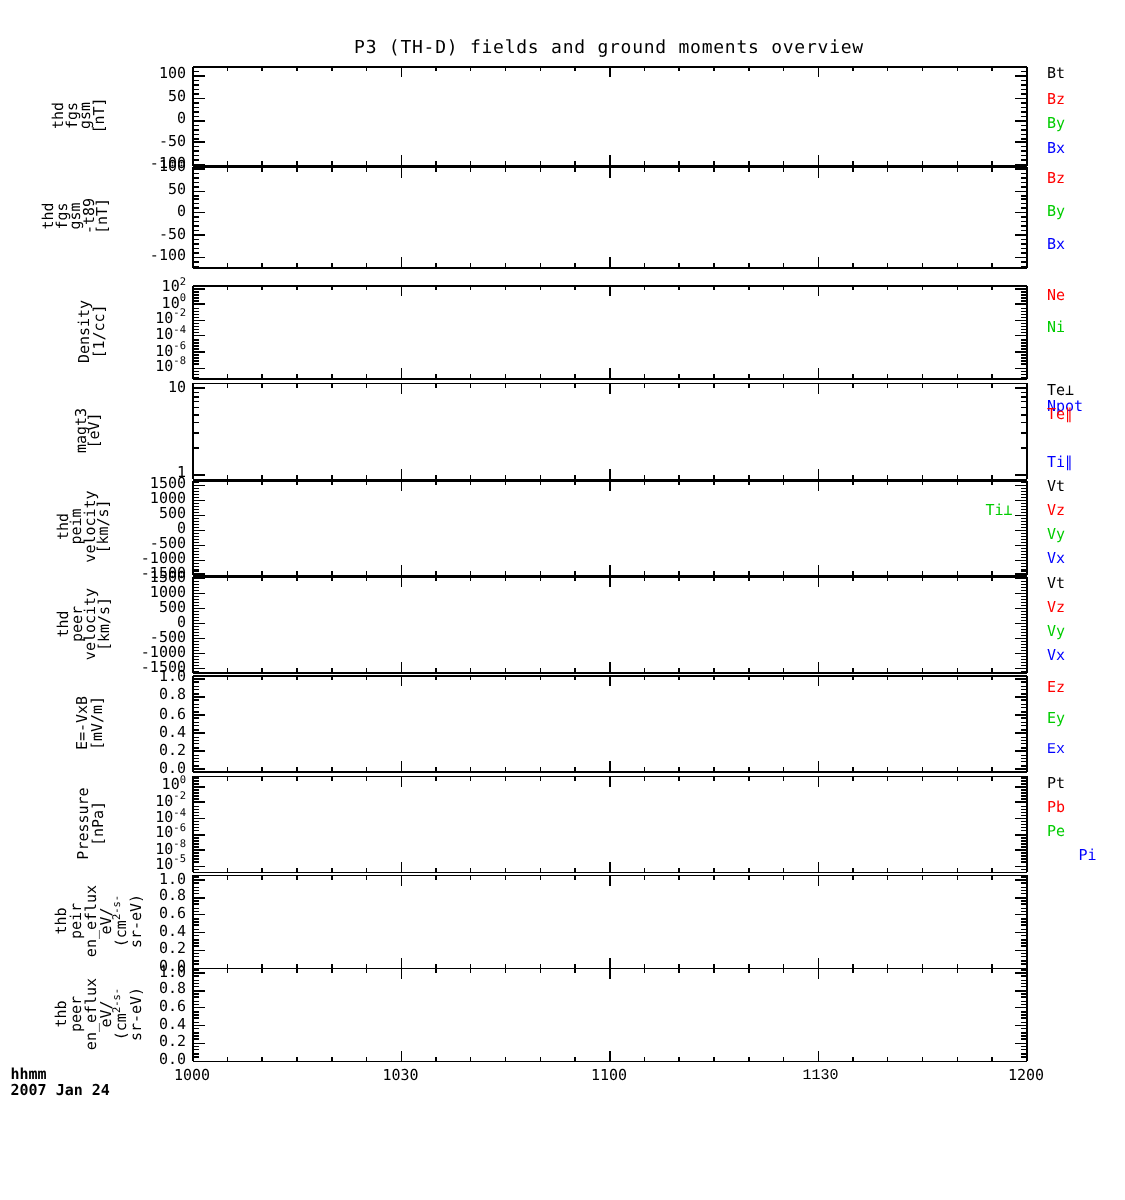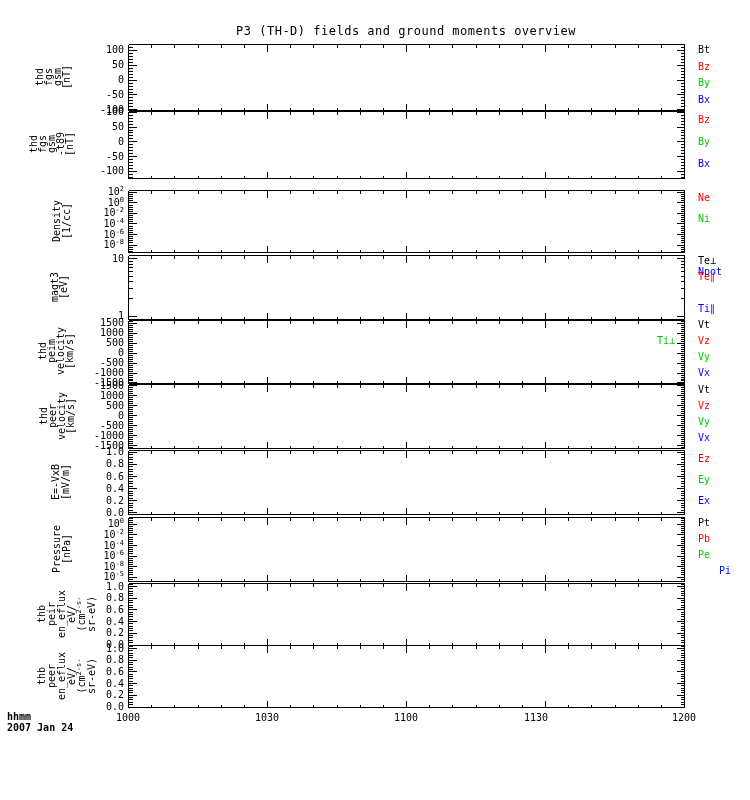--- a/index.html
+++ b/index.html
@@ -101,21 +101,21 @@
       <div class="ylab" style="left: 24px; top: 475.75px; width: 64px; height: 12px;">E=-VxB</div>
       <div class="ylab" style="left: 34px; top: 475.75px; width: 64px; height: 12px;">[mV/m]</div>
       <div class="ytick" style="left: 64px; top: 446.405px; width: 60px;">1.0</div>
       <div class="ytick" style="left: 64px; top: 458.47px; width: 60px;">0.8</div>
       <div class="ytick" style="left: 64px; top: 470.535px; width: 60px;">0.6</div>
       <div class="ytick" style="left: 64px; top: 482.6px; width: 60px;">0.4</div>
       <div class="ytick" style="left: 64px; top: 494.665px; width: 60px;">0.2</div>
       <div class="ytick" style="left: 64px; top: 506.73px; width: 60px;">0.0</div>
       <div class="legend" style="left: 698px; top: 452.583px; color: rgb(255, 0, 0);">Ez</div>
       <div class="legend" style="left: 698px; top: 473.75px; color: rgb(0, 204, 0);">Ey</div>
-      <div class="legend" style="left: 698px; top: 494.917px; color: rgb(0, 0, 255);">Ex</div>
+      <div class="legend" style="left: 698px; top: 494.917px; color: rgb(0, 0, 255); font-family: Liberation Mono, monospace;">Ex</div>
       <div class="ylab" style="left: 23.5px; top: 542.75px; width: 65px; height: 12px;">Pressure</div>
       <div class="ylab" style="left: 33.5px; top: 542.75px; width: 65px; height: 12px;">[nPa]</div>
       <div class="ytick" style="left: 64px; top: 518.482px; width: 60px;">10<sup>0</sup></div>
       <div class="ytick" style="left: 64px; top: 528.995px; width: 60px;">10<sup>-2</sup></div>
       <div class="ytick" style="left: 64px; top: 539.509px; width: 60px;">10<sup>-4</sup></div>
       <div class="ytick" style="left: 64px; top: 550.023px; width: 60px;">10<sup>-6</sup></div>
       <div class="ytick" style="left: 64px; top: 560.536px; width: 60px;">10<sup>-8</sup></div>
       <div class="ytick" style="left: 64px; top: 571.049px; width: 60px;">10<sup>-5</sup></div>
       <div class="legend" style="left: 698px; top: 516.562px; color: rgb(0, 0, 0);">Pt</div>
       <div class="legend" style="left: 698px; top: 532.688px; color: rgb(255, 0, 0);">Pb</div>
@@ -141,18 +141,18 @@
       <div class="ylab" style="left: 61px; top: 669.75px; width: 62px; height: 12px;">sr-eV)</div>
       <div class="ytick" style="left: 64px; top: 642.575px; width: 60px;">1.0</div>
       <div class="ytick" style="left: 64px; top: 654.26px; width: 60px;">0.8</div>
       <div class="ytick" style="left: 64px; top: 665.945px; width: 60px;">0.6</div>
       <div class="ytick" style="left: 64px; top: 677.63px; width: 60px;">0.4</div>
       <div class="ytick" style="left: 64px; top: 689.315px; width: 60px;">0.2</div>
       <div class="ytick" style="left: 64px; top: 701px; width: 60px;">0.0</div>
       <div class="xtick" style="left: 104px; top: 712px; width: 48px;">1000</div>
       <div class="xtick" style="left: 243px; top: 712px; width: 48px;">1030</div>
       <div class="xtick" style="left: 382px; top: 712px; width: 48px;">1100</div>
-      <div class="xtick" style="left: 512px; top: 712px; width: 48px;">1130</div>
+      <div class="xtick" style="left: 523px; top: 712px; width: 48px; font-family: Liberation Mono, monospace;">1130</div>
       <div class="xtick" style="left: 660px; top: 712px; width: 48px;">1200</div>
     </div>
   <div class="lbl" style="left:7px;top:711px;">hhmm</div>
   <div class="lbl" style="left:7px;top:722px;">2007 Jan 24</div>
 </div>
 
 </body></html>

